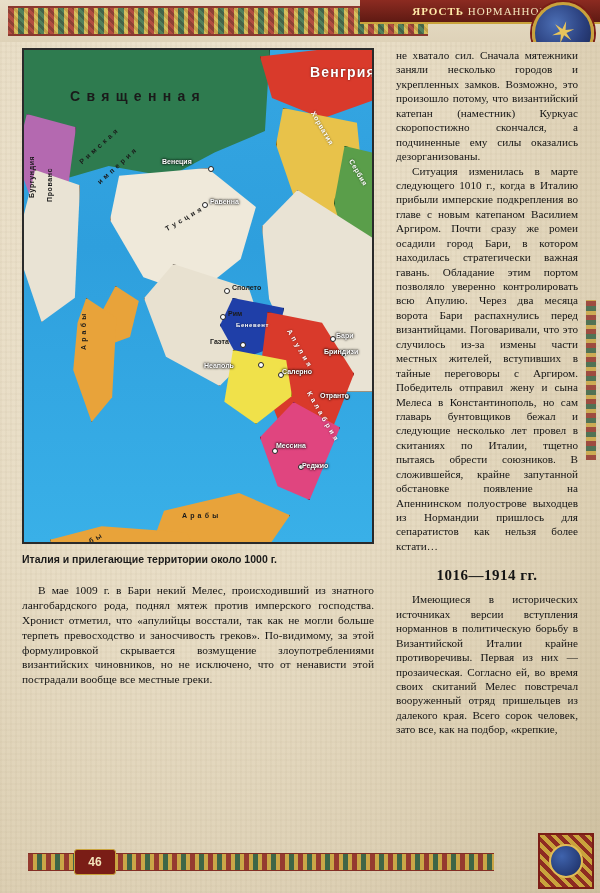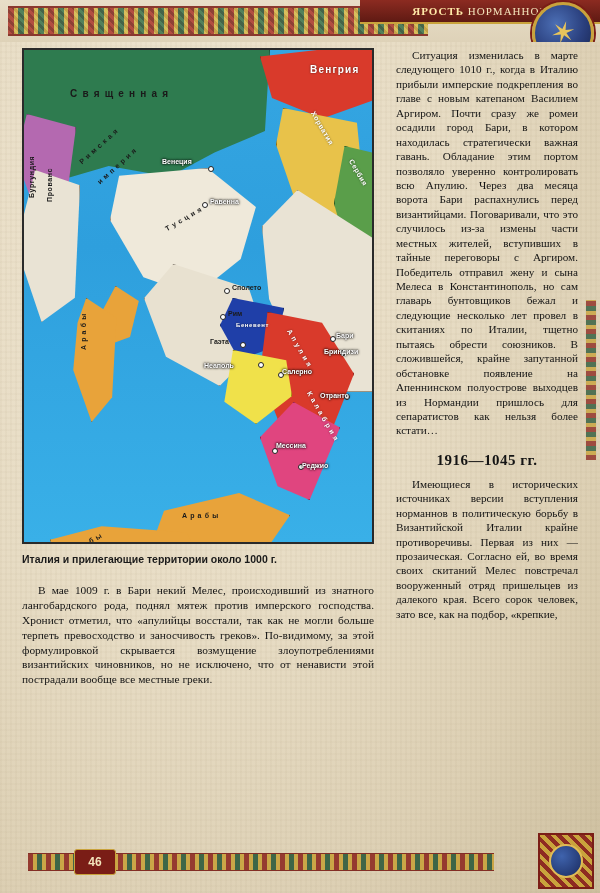--- a/index.html
+++ b/index.html
@@ -249,21 +249,21 @@
     color: #1a1a1a;
     letter-spacing: .6px;
     white-space: nowrap;
     font-weight: bold;
   }
   .map-label.white { color: #fff; text-shadow: 0 0 2px rgba(0,0,0,.6); }
   .map-label.rot-90 { transform: rotate(-90deg); transform-origin: left top; }
   .map-label.rot-45 { transform: rotate(-42deg); transform-origin: left top; }
   .map-label.rot-30 { transform: rotate(-30deg); transform-origin: left top; }
   .map-label.rot-60 { transform: rotate(60deg); transform-origin: left top; }
-  .map-label.big { font-size: 10px; letter-spacing: 1.2px; }
+  .map-label.big { font-size: 14px; letter-spacing: 1.2px; }
 
   .city {
     position: absolute;
     width: 4px; height: 4px;
     background: #fff;
     border: 1px solid #222;
     border-radius: 50%;
   }
   .city-name {
     position: absolute;
@@ -465,22 +465,23 @@
       <figcaption class="map-caption">Италия и прилегающие территории около 1000 г.</figcaption>
     </figure>
 
     <div class="body-text left-body">
       <p>В мае 1009 г. в Бари некий Мелес, происходивший из знатного лангобардского рода, поднял мятеж против имперского господства. Хронист отметил, что «апулийцы восстали, так как не могли больше терпеть превосходство и заносчивость греков». По-видимому, за этой формулировкой скрывается возмущение злоупотреблениями византийских чиновников, но не исключено, что от ненависти этой пострадали вообще все местные греки.</p>
     </div>
   </div>
 
   <div class="col-right">
     <div class="body-text">
+      <p style="text-indent:0">не хватало сил. Сначала мятежники заняли несколько городов и укрепленных замков. Возможно, это произошло потому, что византийский катепан (наместник) Куркуас скоропостижно скончался, а подчиненные ему силы оказались дезорганизованы.</p>
       <p>Ситуация изменилась в марте следующего 1010 г., когда в Италию прибыли имперские подкрепления во главе с новым катепаном Василием Аргиром. Почти сразу же ромеи осадили город Бари, в котором находилась стратегически важная гавань. Обладание этим портом позволяло уверенно контролировать всю Апулию. Через два месяца ворота Бари распахнулись перед византийцами. Поговаривали, что это случилось из-за измены части местных жителей, вступивших в тайные переговоры с Аргиром. Победитель отправил жену и сына Мелеса в Константинополь, но сам главарь бунтовщиков бежал и следующие несколько лет провел в скитаниях по Италии, тщетно пытаясь обрести союзников. В сложившейся, крайне запутанной обстановке появление на Апеннинском полуострове выходцев из Нормандии пришлось для сепаратистов как нельзя более кстати…</p>
-      <h2 class="section-head">1916—1045 гг.</h2>
+      <h2 class="section-head">1016—1914 гг.</h2>
       <p>Имеющиеся в исторических источниках версии вступления норманнов в политическую борьбу в Византийской Италии крайне противоречивы. Первая из них — прозаическая. Согласно ей, во время своих скитаний Мелес повстречал вооруженный отряд пришельцев из далекого края. Всего сорок человек, зато все, как на подбор, «крепкие,</p>
     </div>
   </div>
 </div>
 
 <div class="bottom-band">
   <div class="bottom-strip"></div>
   <div class="page-number">46</div>
   <div class="corner-medallion">
     <div class="inner"></div>

